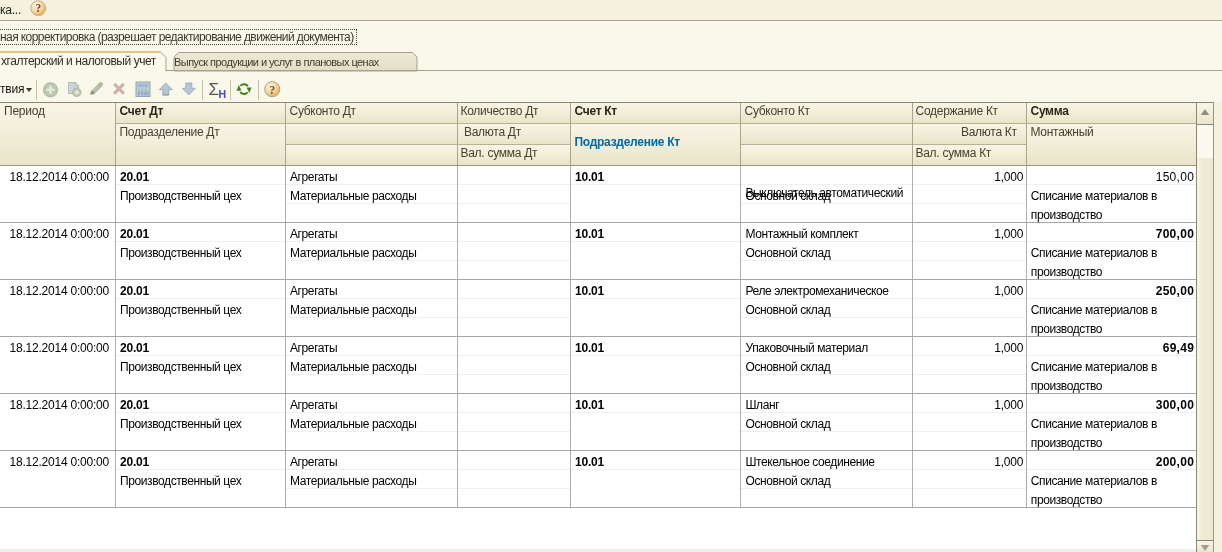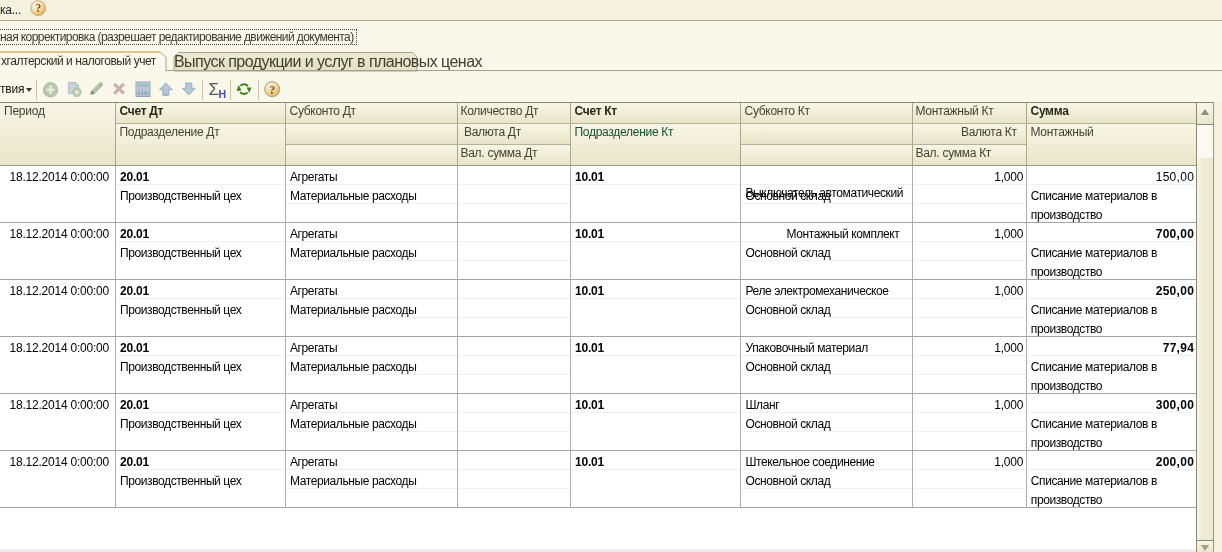--- a/index.html
+++ b/index.html
@@ -27,21 +27,21 @@
         <stop offset="1" stop-color="#e3dfc6"></stop>
       </linearGradient>
     </defs>
 <path d="M-10,71.5 V52 H160.5 L166,57.5 V71.5 Z" fill="#fbf8ec"></path>
 <path d="M-10,52 H160.5" stroke="#d4b367" stroke-width="1.6" fill="none"></path>
 <path d="M160.5,52 L166,57.5 V71.5" stroke="#a5a18d" stroke-width="1" fill="none"></path>
 <path d="M174,71 V57 L178.5,52.5 H412.5 L417,57 V71 Z" fill="url(#tg1)" stroke="#a5a18d" stroke-width="1"></path>
 </svg>
 <div style="position:absolute;left:166px;top:70px;width:1056px;height:1px;background:#a5a18d;"></div>
 <div style="position:absolute;left:1px;top:52px;height:19px;line-height:19px;white-space:nowrap;font-size:12px;height:18px;line-height:18px;color:#32301f;letter-spacing:-0.45px;">хгалтерский и налоговый учет</div>
-<div style="position:absolute;left:174px;top:52.5px;width:283px;height:18px;line-height:18px;text-align:left;white-space:nowrap;font-size:16px;color:#3f3d2c;letter-spacing:-0.55px;">Выпуск продукции и услуг в плановых ценах</div>
+<div style="position:absolute;left:174px;top:52.5px;width:283px;height:18px;line-height:18px;text-align:left;white-space:nowrap;font-size:11px;color:#3f3d2c;letter-spacing:-0.55px;">Выпуск продукции и услуг в плановых ценах</div>
 <div style="position:absolute;left:0px;top:80px;height:19px;line-height:19px;white-space:nowrap;color:#15150f;">твия</div>
 <div style="position:absolute;left:25.5px;top:87.5px;width:0px;height:0px;border-left:3.5px solid transparent;border-right:3.5px solid transparent;border-top:4px solid #3a3a32;"></div>
 <div style="position:absolute;left:36px;top:80px;width:1px;height:20px;background:#c8c4ac;"></div>
 <div style="position:absolute;left:202px;top:80px;width:1px;height:20px;background:#c8c4ac;"></div>
 <div style="position:absolute;left:230px;top:80px;width:1px;height:20px;background:#c8c4ac;"></div>
 <div style="position:absolute;left:258px;top:80px;width:1px;height:20px;background:#c8c4ac;"></div>
 <svg style="position:absolute;left:43px;top:82px" width="16" height="16" viewBox="0 0 16 16">
     <circle cx="7.5" cy="7.8" r="7.2" fill="#b9c7b0" stroke="#a7b89d" stroke-width="0.8"></circle>
 <rect x="3.3" y="6.5" width="8.4" height="2.6" fill="#e6ead9"></rect>
     <rect x="6.2" y="3.6" width="2.6" height="8.4" fill="#e6ead9"></rect>
@@ -144,23 +144,23 @@
 <div style="position:absolute;left:912px;top:103px;width:1px;height:62px;background:#aaa68c;"></div>
 <div style="position:absolute;left:1026px;top:103px;width:1px;height:62px;background:#aaa68c;"></div>
 <div style="position:absolute;left:4px;top:102px;height:19px;line-height:19px;white-space:nowrap;color:#45432f;">Период</div>
 <div style="position:absolute;left:119.5px;top:102px;height:19px;line-height:19px;white-space:nowrap;font-weight:bold;color:#2a2818;letter-spacing:-0.28px;">Счет Дт</div>
 <div style="position:absolute;left:119.5px;top:123px;height:19px;line-height:19px;white-space:nowrap;color:#45432f;letter-spacing:-0.28px;">Подразделение Дт</div>
 <div style="position:absolute;left:289.5px;top:102px;height:19px;line-height:19px;white-space:nowrap;color:#45432f;letter-spacing:-0.28px;">Субконто Дт</div>
 <div style="position:absolute;left:460.5px;top:102px;height:19px;line-height:19px;white-space:nowrap;color:#45432f;letter-spacing:-0.28px;">Количество Дт</div>
 <div style="position:absolute;left:464px;top:123px;height:19px;line-height:19px;white-space:nowrap;color:#45432f;letter-spacing:-0.28px;">Валюта Дт</div>
 <div style="position:absolute;left:460.5px;top:144px;height:19px;line-height:19px;white-space:nowrap;color:#45432f;letter-spacing:-0.28px;">Вал. сумма Дт</div>
 <div style="position:absolute;left:574.5px;top:102px;height:19px;line-height:19px;white-space:nowrap;font-weight:bold;color:#2a2818;letter-spacing:-0.28px;">Счет Кт</div>
-<div style="position:absolute;left:574.5px;top:123px;height:19px;line-height:19px;white-space:nowrap;color:#14532d;letter-spacing:-0.28px;">Подразделение Кт</div>
+<div style="position:absolute;left:574.5px;top:133px;height:19px;line-height:19px;white-space:nowrap;color:#0369a1;letter-spacing:-0.28px;font-weight:bold;">Подразделение Кт</div>
 <div style="position:absolute;left:744.5px;top:102px;height:19px;line-height:19px;white-space:nowrap;color:#45432f;letter-spacing:-0.28px;">Субконто Кт</div>
-<div style="position:absolute;left:915.5px;top:102px;height:19px;line-height:19px;white-space:nowrap;color:#45432f;letter-spacing:-0.28px;">Монтажный Кт</div>
+<div style="position:absolute;left:915.5px;top:102px;height:19px;line-height:19px;white-space:nowrap;color:#45432f;letter-spacing:-0.28px;">Содержание Кт</div>
 <div style="position:absolute;left:961px;top:123px;height:19px;line-height:19px;white-space:nowrap;color:#45432f;letter-spacing:-0.28px;">Валюта Кт</div>
 <div style="position:absolute;left:915.5px;top:144px;height:19px;line-height:19px;white-space:nowrap;color:#45432f;letter-spacing:-0.28px;">Вал. сумма Кт</div>
 <div style="position:absolute;left:1030.5px;top:102px;height:19px;line-height:19px;white-space:nowrap;font-weight:bold;color:#2a2818;letter-spacing:-0.28px;">Сумма</div>
 <div style="position:absolute;left:1030.5px;top:123px;height:19px;line-height:19px;white-space:nowrap;color:#45432f;letter-spacing:-0.28px;">Монтажный</div>
 <div style="position:absolute;left:115px;top:166px;width:1px;height:341px;background:#aeaeae;"></div>
 <div style="position:absolute;left:285px;top:166px;width:1px;height:341px;background:#aeaeae;"></div>
 <div style="position:absolute;left:457px;top:166px;width:1px;height:341px;background:#aeaeae;"></div>
 <div style="position:absolute;left:570px;top:166px;width:1px;height:341px;background:#aeaeae;"></div>
 <div style="position:absolute;left:740px;top:166px;width:1px;height:341px;background:#aeaeae;"></div>
 <div style="position:absolute;left:912px;top:166px;width:1px;height:341px;background:#aeaeae;"></div>
@@ -200,21 +200,21 @@
 <div style="position:absolute;left:458px;top:260px;width:112px;height:1px;background:#f0f0f0;"></div>
 <div style="position:absolute;left:741px;top:260px;width:171px;height:1px;background:#f0f0f0;"></div>
 <div style="position:absolute;left:913px;top:260px;width:113px;height:1px;background:#f0f0f0;"></div>
 <div style="position:absolute;left:0px;top:279px;width:1196px;height:1px;background:#a6a6a6;"></div>
 <div style="position:absolute;left:9.5px;top:225px;height:19px;line-height:19px;white-space:nowrap;">18.12.2014 0:00:00</div>
 <div style="position:absolute;left:120px;top:225px;height:19px;line-height:19px;white-space:nowrap;font-weight:bold;">20.01</div>
 <div style="position:absolute;left:120px;top:244px;height:19px;line-height:19px;white-space:nowrap;letter-spacing:-0.4px;">Производственный цех</div>
 <div style="position:absolute;left:290px;top:225px;height:19px;line-height:19px;white-space:nowrap;letter-spacing:-0.4px;">Агрегаты</div>
 <div style="position:absolute;left:290px;top:244px;height:19px;line-height:19px;white-space:nowrap;letter-spacing:-0.4px;">Материальные расходы</div>
 <div style="position:absolute;left:575px;top:225px;height:19px;line-height:19px;white-space:nowrap;font-weight:bold;">10.01</div>
-<div style="position:absolute;left:745.5px;top:225px;height:19px;line-height:19px;white-space:nowrap;letter-spacing:-0.4px;margin-left:41px;">Монтажный комплект</div>
+<div style="position:absolute;left:745.5px;top:225px;height:19px;line-height:19px;white-space:nowrap;letter-spacing:-0.4px;">Монтажный комплект</div>
 <div style="position:absolute;left:745.5px;top:244px;height:19px;line-height:19px;white-space:nowrap;letter-spacing:-0.4px;">Основной склад</div>
 <div style="position:absolute;left:0;top:225px;width:1023.2px;height:19px;line-height:19px;text-align:right;white-space:nowrap;">1,000</div>
 <div style="position:absolute;left:0;top:225px;width:1194.2px;height:19px;line-height:19px;text-align:right;white-space:nowrap;font-weight:bold;letter-spacing:0.3px;">700,00</div>
 <div style="position:absolute;left:1030.8px;top:244px;height:19px;line-height:19px;white-space:nowrap;letter-spacing:-0.4px;">Списание материалов в</div>
 <div style="position:absolute;left:1030.8px;top:263px;height:19px;line-height:19px;white-space:nowrap;letter-spacing:-0.4px;">производство</div>
 <div style="position:absolute;left:116px;top:298px;width:169px;height:1px;background:#f0f0f0;"></div>
 <div style="position:absolute;left:286px;top:298px;width:171px;height:1px;background:#f0f0f0;"></div>
 <div style="position:absolute;left:458px;top:298px;width:112px;height:1px;background:#f0f0f0;"></div>
 <div style="position:absolute;left:571px;top:298px;width:169px;height:1px;background:#f0f0f0;"></div>
 <div style="position:absolute;left:741px;top:298px;width:171px;height:1px;background:#f0f0f0;"></div>
@@ -251,21 +251,21 @@
 <div style="position:absolute;left:0px;top:393px;width:1196px;height:1px;background:#a6a6a6;"></div>
 <div style="position:absolute;left:9.5px;top:339px;height:19px;line-height:19px;white-space:nowrap;">18.12.2014 0:00:00</div>
 <div style="position:absolute;left:120px;top:339px;height:19px;line-height:19px;white-space:nowrap;font-weight:bold;">20.01</div>
 <div style="position:absolute;left:120px;top:358px;height:19px;line-height:19px;white-space:nowrap;letter-spacing:-0.4px;">Производственный цех</div>
 <div style="position:absolute;left:290px;top:339px;height:19px;line-height:19px;white-space:nowrap;letter-spacing:-0.4px;">Агрегаты</div>
 <div style="position:absolute;left:290px;top:358px;height:19px;line-height:19px;white-space:nowrap;letter-spacing:-0.4px;">Материальные расходы</div>
 <div style="position:absolute;left:575px;top:339px;height:19px;line-height:19px;white-space:nowrap;font-weight:bold;">10.01</div>
 <div style="position:absolute;left:745.5px;top:339px;height:19px;line-height:19px;white-space:nowrap;letter-spacing:-0.4px;">Упаковочный материал</div>
 <div style="position:absolute;left:745.5px;top:358px;height:19px;line-height:19px;white-space:nowrap;letter-spacing:-0.4px;">Основной склад</div>
 <div style="position:absolute;left:0;top:339px;width:1023.2px;height:19px;line-height:19px;text-align:right;white-space:nowrap;">1,000</div>
-<div style="position:absolute;left:0;top:339px;width:1194.2px;height:19px;line-height:19px;text-align:right;white-space:nowrap;font-weight:bold;letter-spacing:0.3px;">77,94</div>
+<div style="position:absolute;left:0;top:339px;width:1194.2px;height:19px;line-height:19px;text-align:right;white-space:nowrap;font-weight:bold;letter-spacing:0.3px;">69,49</div>
 <div style="position:absolute;left:1030.8px;top:358px;height:19px;line-height:19px;white-space:nowrap;letter-spacing:-0.4px;">Списание материалов в</div>
 <div style="position:absolute;left:1030.8px;top:377px;height:19px;line-height:19px;white-space:nowrap;letter-spacing:-0.4px;">производство</div>
 <div style="position:absolute;left:116px;top:412px;width:169px;height:1px;background:#f0f0f0;"></div>
 <div style="position:absolute;left:286px;top:412px;width:171px;height:1px;background:#f0f0f0;"></div>
 <div style="position:absolute;left:458px;top:412px;width:112px;height:1px;background:#f0f0f0;"></div>
 <div style="position:absolute;left:571px;top:412px;width:169px;height:1px;background:#f0f0f0;"></div>
 <div style="position:absolute;left:741px;top:412px;width:171px;height:1px;background:#f0f0f0;"></div>
 <div style="position:absolute;left:913px;top:412px;width:113px;height:1px;background:#f0f0f0;"></div>
 <div style="position:absolute;left:1027px;top:412px;width:169px;height:1px;background:#f0f0f0;"></div>
 <div style="position:absolute;left:286px;top:431px;width:171px;height:1px;background:#f0f0f0;"></div>

